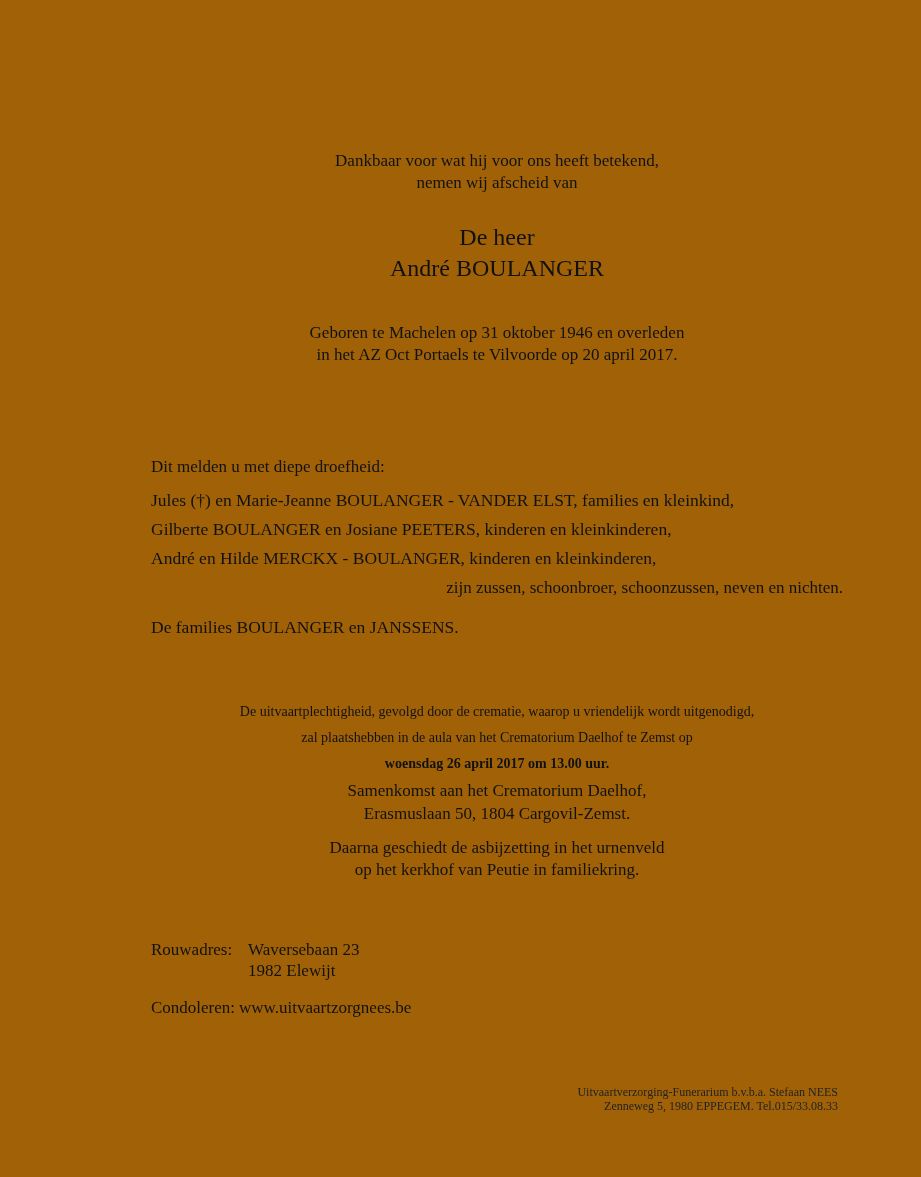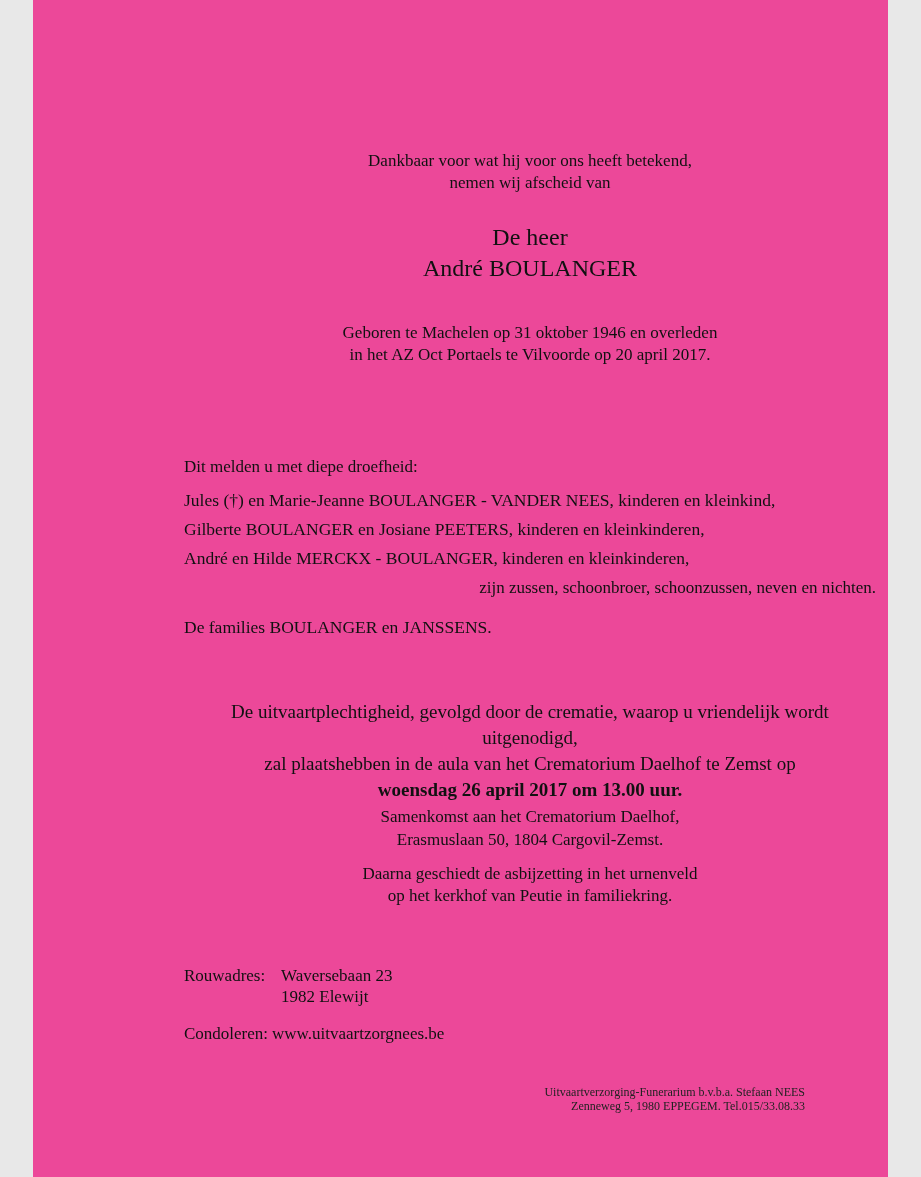--- a/index.html
+++ b/index.html
@@ -3,24 +3,24 @@
 <meta charset="utf-8">
 <style>
   html, body {
     margin: 0;
     padding: 0;
     background: #e8e8e8;
     font-family: "Liberation Serif", "DejaVu Serif", serif;
   }
   .sheet {
     position: relative;
-    width: 855px;
+    width: 921px;
     height: 1177px;
     margin: 0 auto;
-    background: #ec4899;
+    background: #a16207;
     color: #111111;
     overflow: hidden;
     box-sizing: border-box;
   }
   .content {
     position: absolute;
     left: 151px;
     top: 0;
     width: 692px;
   }
@@ -57,21 +57,21 @@
     font-size: 17px;
     line-height: 29px;
   }
   .families-line {
     margin-top: 14px;
     font-size: 17.5px;
     line-height: 22px;
   }
   .ceremony-block {
     margin-top: 61px;
-    font-size: 19px;
+    font-size: 14px;
     line-height: 26px;
   }
   .ceremony-datetime {
     font-weight: bold;
   }
   .gathering-block {
     margin-top: 2px;
     font-size: 17px;
     line-height: 23px;
   }
@@ -125,21 +125,21 @@
     </div>
 
     <div class="dates-block center">
       <div>Geboren te Machelen op 31 oktober 1946 en overleden</div>
       <div>in het AZ Oct Portaels te Vilvoorde op 20 april 2017.</div>
     </div>
 
     <div class="notice left">Dit melden u met diepe droefheid:</div>
 
     <div class="family-list left">
-      <div>Jules (†) en Marie-Jeanne BOULANGER - VANDER NEES, kinderen en kleinkind,</div>
+      <div>Jules (†) en Marie-Jeanne BOULANGER - VANDER ELST, families en kleinkind,</div>
       <div>Gilberte BOULANGER en Josiane PEETERS, kinderen en kleinkinderen,</div>
       <div>André en Hilde MERCKX - BOULANGER, kinderen en kleinkinderen,</div>
       <div class="relatives-line right">zijn zussen, schoonbroer, schoonzussen, neven en nichten.</div>
     </div>
 
     <div class="families-line left">De families BOULANGER en JANSSENS.</div>
 
     <div class="ceremony-block center">
       <div>De uitvaartplechtigheid, gevolgd door de crematie, waarop u vriendelijk wordt uitgenodigd,</div>
       <div>zal plaatshebben in de aula van het Crematorium Daelhof te Zemst op</div>

